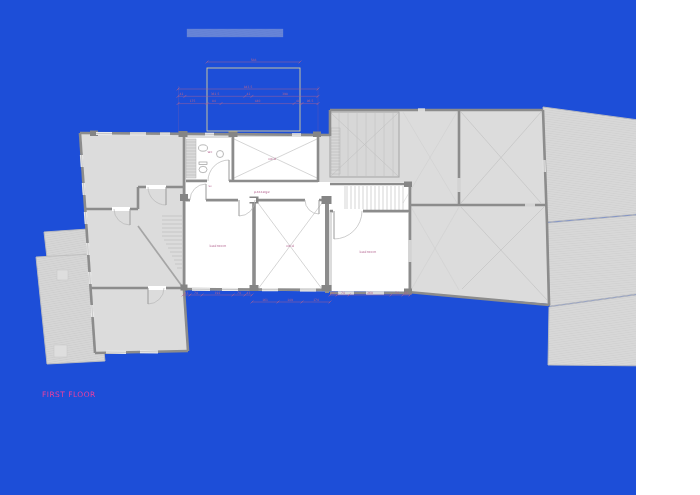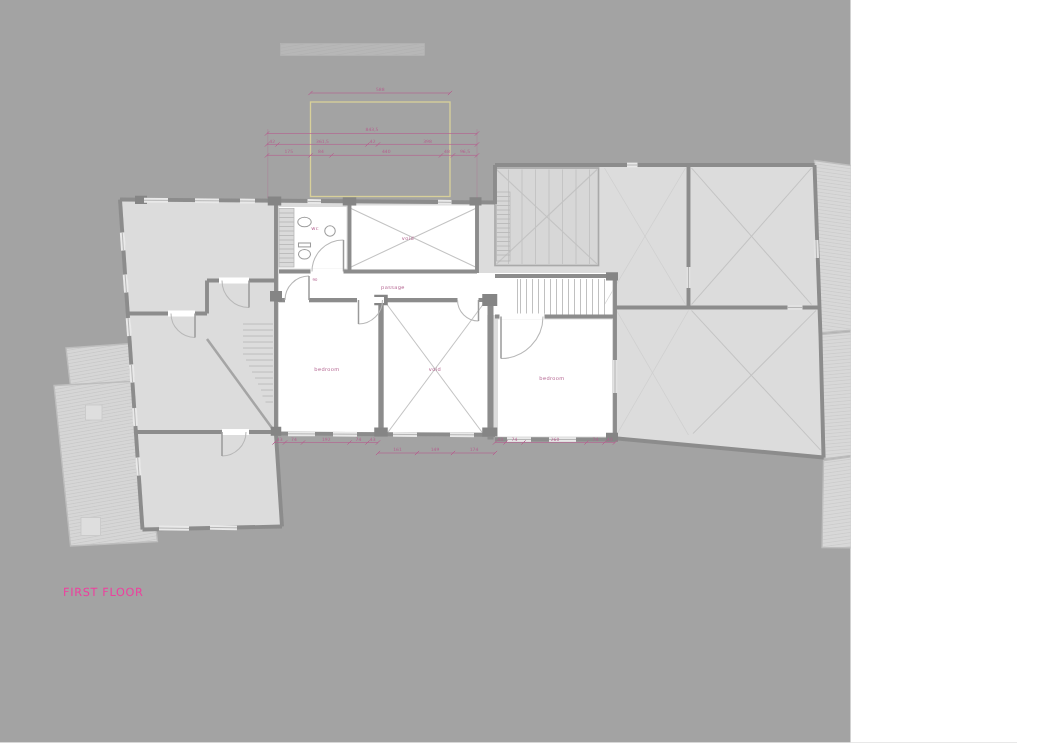--- a/index.html
+++ b/index.html
@@ -1,16 +1,16 @@
 <!DOCTYPE html>
 <html style="--dimension-pink: #b3638f; --title-pink: #ee3f9e; --wall-gray: #8c8c8c; --room-fill: #dcdcdc; --roof-fill: #d8d8d8; --highlight-yellow: #d8d09a;"><head>
 <meta charset="utf-8">
 <style>
   html,body{margin:0;padding:0;background:#fff;}
-  .canvas{position:relative;width:567px;height:495px;background:#a3a3a3;overflow:hidden;
+  .canvas{position:relative;width:636px;height:495px;background:#1d4ed8;overflow:hidden;
           font-family:"DejaVu Sans",sans-serif;}
   svg{position:absolute;left:0;top:0;}
   
   .wall{stroke:var(--wall-gray);stroke-width:2.6;fill:none;stroke-linecap:butt;}
   .pier{fill:#858585;}
   .mass{fill:var(--room-fill);}
   .white{fill:#ffffff;}
   .thin{stroke:#c3c3c3;stroke-width:.7;fill:none;}
   .thinner{stroke:#cdcdcd;stroke-width:.5;fill:none;}
   .grid{stroke:#c0c0c0;stroke-width:.55;fill:none;}

